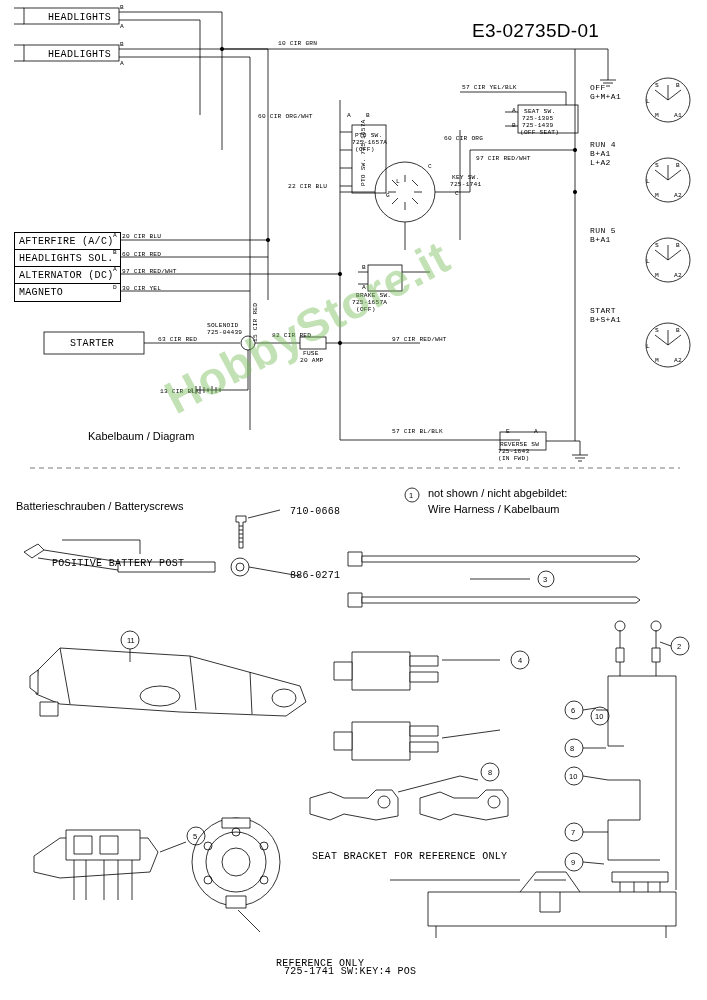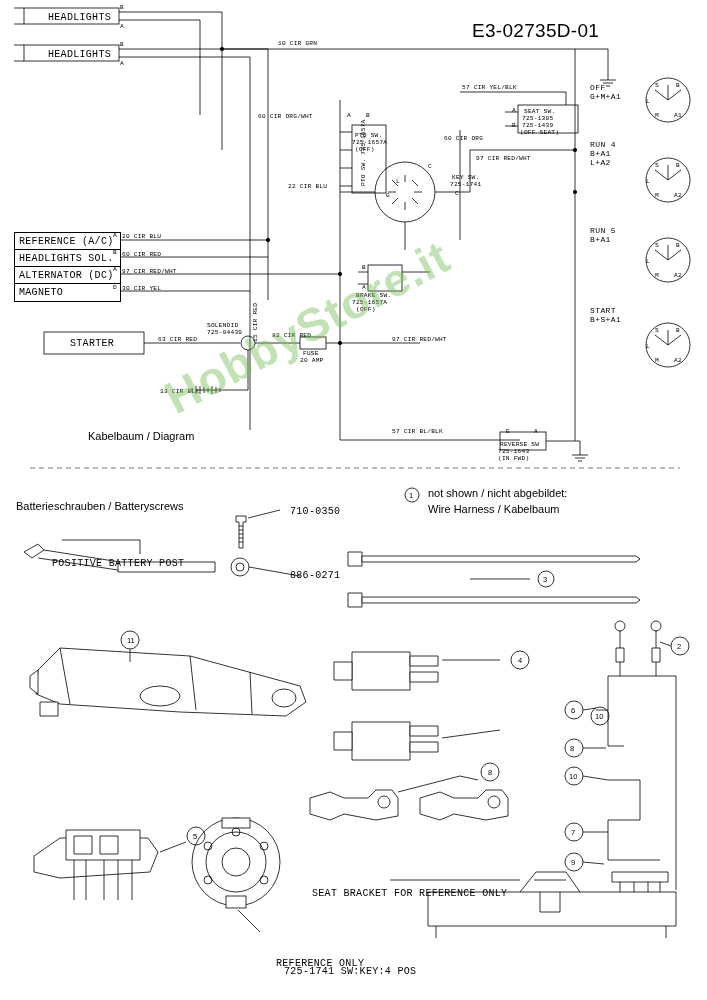--- a/index.html
+++ b/index.html
@@ -114,21 +114,21 @@
       <path d="M668 345 L655 335 M668 345 L681 335 M668 345 L668 330"></path>
     </g>
 
     <path d="M30 468 L680 468" stroke="#555" stroke-width="0.8" stroke-dasharray="5 4" fill="none"></path>
   </svg>
 
   <div class="abs lbl7" style="left:48px;top:12px;">HEADLIGHTS</div>
   <div class="abs lbl7" style="left:48px;top:49px;">HEADLIGHTS</div>
 
   <div class="abs box" style="left:14px;top:232px;width:105px;height:17px;"></div>
-  <div class="abs lbl7" style="left:19px;top:236px;">REFERENCE (A/C)</div>
+  <div class="abs lbl7" style="left:19px;top:236px;">AFTERFIRE (A/C)</div>
   <div class="abs box" style="left:14px;top:249px;width:105px;height:17px;"></div>
   <div class="abs lbl7" style="left:19px;top:253px;">HEADLIGHTS SOL.</div>
   <div class="abs box" style="left:14px;top:266px;width:105px;height:17px;"></div>
   <div class="abs lbl7" style="left:19px;top:270px;">ALTERNATOR (DC)</div>
   <div class="abs box" style="left:14px;top:283px;width:105px;height:17px;"></div>
   <div class="abs lbl7" style="left:19px;top:287px;">MAGNETO</div>
 
   <div class="abs lbl7" style="left:70px;top:338px;">STARTER</div>
 
   <div class="abs lbl" style="left:278px;top:40px;">10 CIR GRN</div>
@@ -332,24 +332,24 @@
       <circle cx="574" cy="230" r="9"></circle>
       <circle cx="574" cy="268" r="9"></circle>
       <circle cx="574" cy="296" r="9"></circle>
       <circle cx="574" cy="352" r="9"></circle>
       <circle cx="574" cy="382" r="9"></circle>
       <circle cx="680" cy="166" r="9"></circle>
       <path d="M583 230 L596 228 M583 268 L606 268 M583 296 L608 300 M583 352 L608 352 M583 382 L604 384 M671 166 L660 162"></path>
     </g>
   </svg>
 
-  <div class="abs lbl7" style="left:290px;top:506px;">710-0350</div>
+  <div class="abs lbl7" style="left:290px;top:506px;">710-0668</div>
   <div class="abs lbl7" style="left:290px;top:570px;">886-0271</div>
   <div class="abs lbl7" style="left:52px;top:558px;">POSITIVE BATTERY POST</div>
-  <div class="abs lbl7" style="left:312px;top:888px;">SEAT BRACKET FOR REFERENCE ONLY</div>
+  <div class="abs lbl7" style="left:312px;top:851px;">SEAT BRACKET FOR REFERENCE ONLY</div>
   <div class="abs lbl7" style="left:276px;top:958px;">REFERENCE ONLY</div>
   <div class="abs lbl7" style="left:284px;top:966px;">725-1741 SW:KEY:4 POS</div>
 
   <div class="abs num" style="left:127px;top:636px;">11</div>
   <div class="abs num" style="left:543px;top:575px;">3</div>
   <div class="abs num" style="left:518px;top:656px;">4</div>
   <div class="abs num" style="left:488px;top:768px;">8</div>
   <div class="abs num" style="left:193px;top:832px;">5</div>
   <div class="abs num" style="left:677px;top:642px;">2</div>
   <div class="abs num" style="left:595px;top:712px;">10</div>

